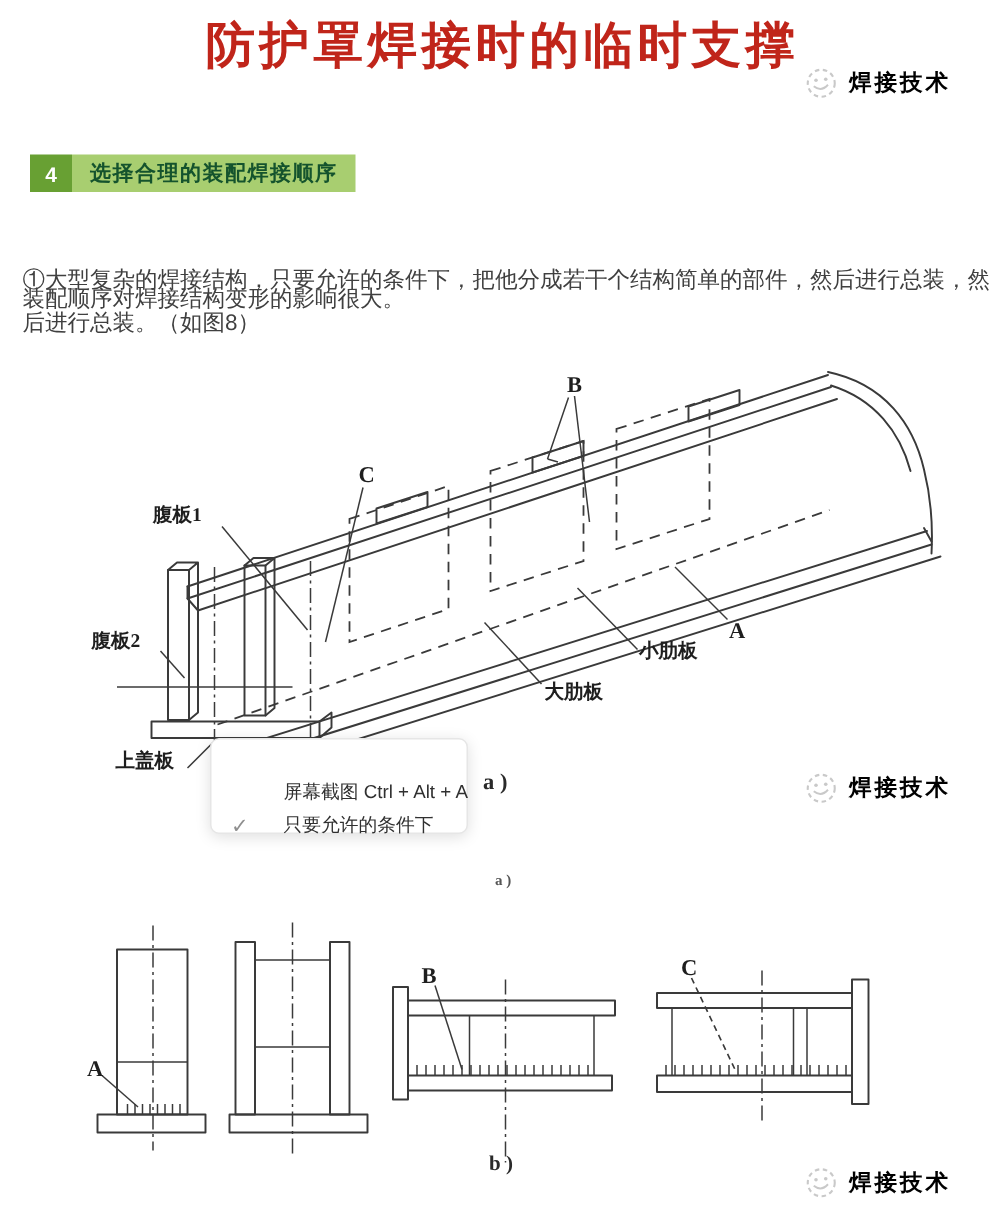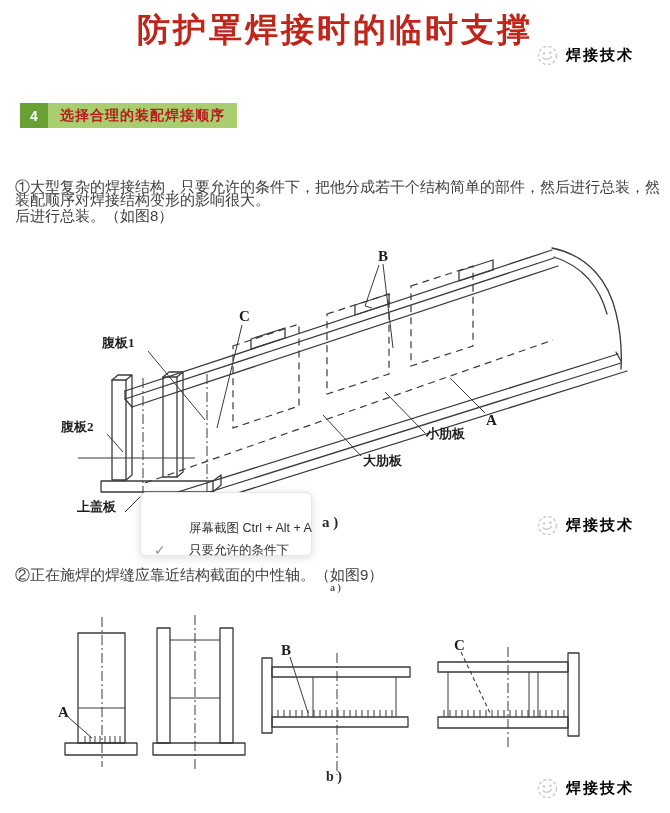--- a/index.html
+++ b/index.html
@@ -10,21 +10,21 @@
          font-family:"Liberation Serif",serif;font-weight:bold;font-size:33px;
          color:#c0251a;letter-spacing:3px;}
   
   .wm{position:absolute;display:flex;align-items:center;gap:7px;color:#c6c6c6;}
   .wm-text{font-size:15px;font-weight:bold;letter-spacing:2px;color:#000000;text-align:center;}
   .wm svg{display:block;}
   
   .section{position:absolute;left:20px;top:103px;display:flex;height:25px;}
   .sec-num{background:#68a033;color:#fff;font-weight:bold;font-size:14px;
            width:28px;display:flex;align-items:center;justify-content:center;}
-  .sec-head{background:#a8ce70;color:#b91c1c;font-weight:bold;font-size:14px;
+  .sec-head{background:#a8ce70;color:#14532d;font-weight:bold;font-size:14px;
             padding:0 12px;display:flex;align-items:center;letter-spacing:1px;}
   
   .para{position:absolute;left:15px;font-size:15px;color:#404040;line-height:29px;}
   
   .ln{fill:none;stroke:#3a3a3a;stroke-width:1.3;stroke-linecap:round;stroke-linejoin:round;}
   .thin{fill:none;stroke:#3a3a3a;stroke-width:1;}
   .dash{fill:none;stroke:#3a3a3a;stroke-width:1.2;stroke-dasharray:7,5;}
   .dashdot{fill:none;stroke:#3a3a3a;stroke-width:1;stroke-dasharray:10,3,2,3;}
   .dashlead{fill:none;stroke:#3a3a3a;stroke-width:1.1;stroke-dasharray:4,3;}
   .figcn{font-family:"Liberation Serif",serif;font-size:13px;font-weight:bold;fill:#1e1e1e;}
@@ -143,21 +143,20 @@
   <div class="tooltip">
     <div class="tip-row">
       <span>屏幕截图 Ctrl + Alt + A</span>
     </div>
     <div class="tip-row">
       <span class="tip-check">✓</span>
       <span>只要允许的条件下</span>
     </div>
   </div>
 
-  <div class="para" style="top:560px;width:650px;">②正在施焊的焊缝应靠近结构截面的中性轴。（如图9）</div>
 
   <svg style="position:absolute;left:40px;top:605px;" width="600" height="180" viewBox="0 0 600 180">
     <g>
       <rect class="ln" x="38" y="28" width="47" height="110"></rect>
       <path class="thin" d="M38,103 H85"></path>
       <rect class="ln" x="25" y="138" width="72" height="12"></rect>
       <path class="dashdot" d="M62,12 V162"></path>
       <path class="thin" d="M45,131V138M50,131V138M55,131V138M60,131V138M65,131V138M70,131V138M75,131V138M80,131V138"></path>
       <path class="thin" d="M28,112 L52,133"></path>
     </g>

